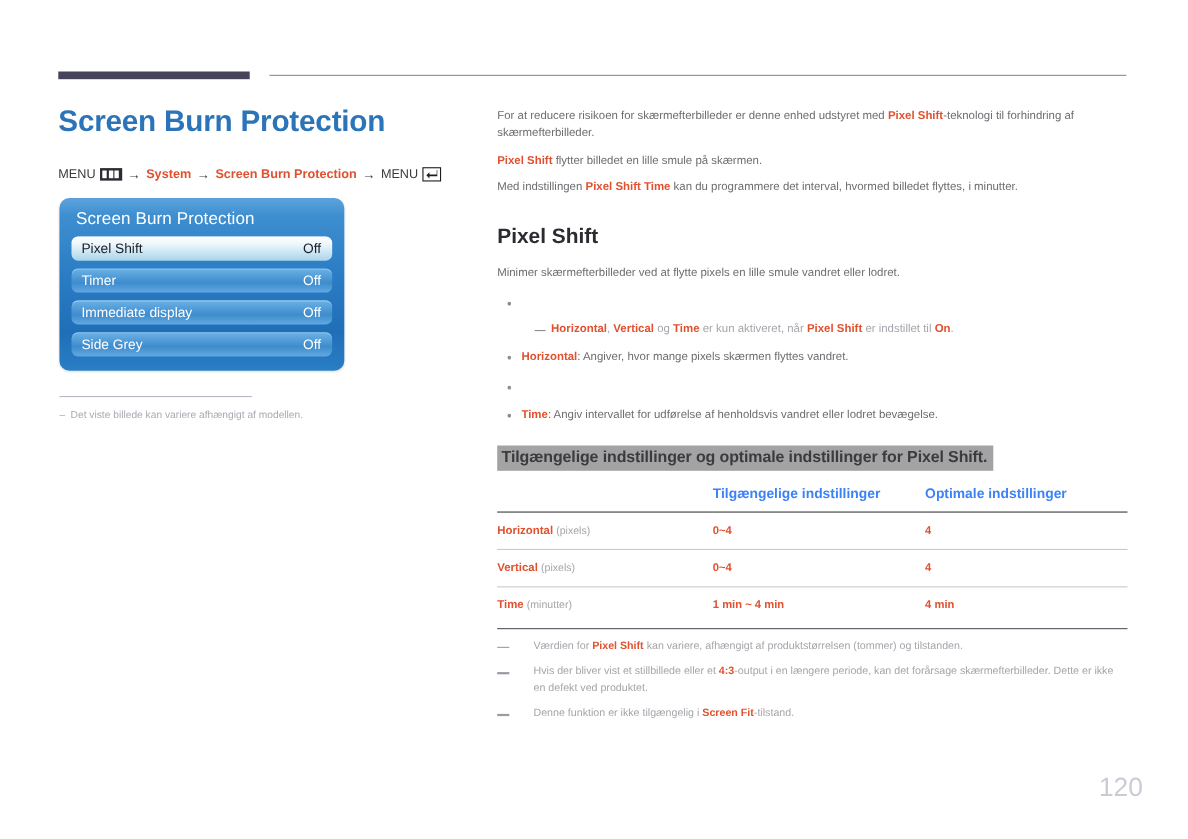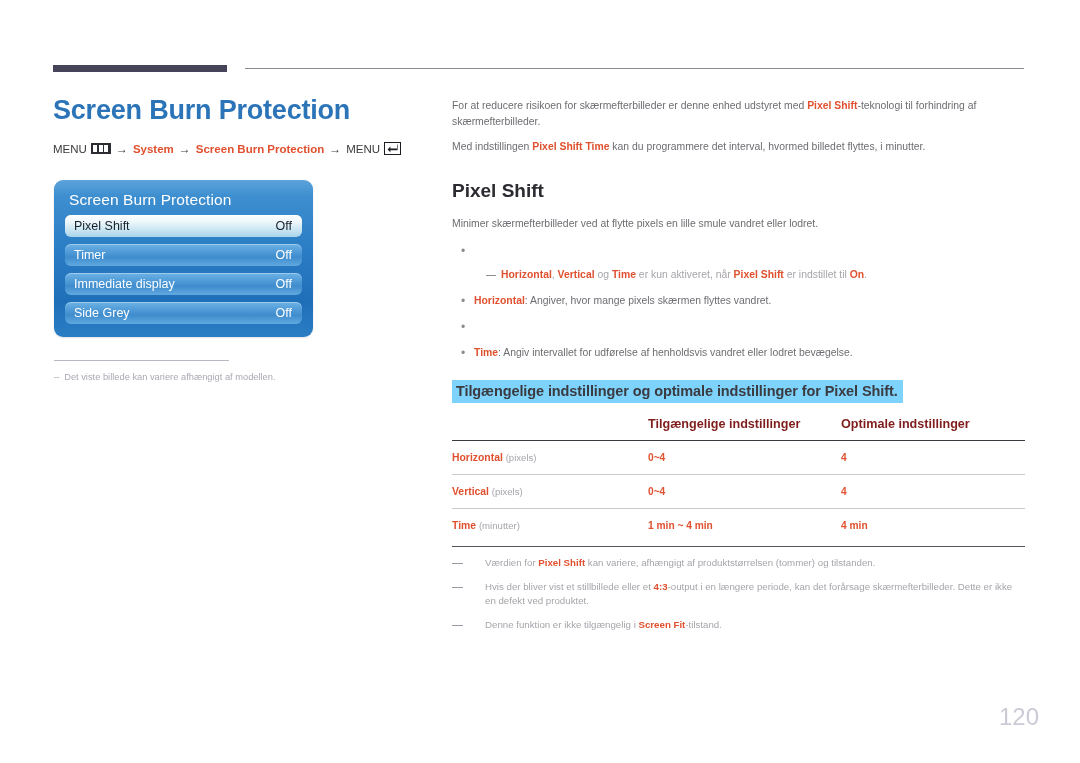--- a/index.html
+++ b/index.html
@@ -23,21 +23,21 @@
 
   
   .left-col { position:absolute; left:53px; top:96px; width:370px; }
 
   .page-title {
     font-size:27px; font-weight:bold; color:#2b74b8;
     letter-spacing:-0.2px; line-height:1.1;
   }
 
   .breadcrumb {
-    margin-top:16px;
+    margin-top:26px;
     font-size:11.5px; color:#3b3b3b;
     display:flex; align-items:center; gap:4px; white-space:nowrap;
   }
   .breadcrumb .bc-text { color:#3b3b3b; }
   .breadcrumb .bc-accent { color:#e0512f; font-weight:bold; }
   .breadcrumb .bc-arrow { color:#3b3b3b; font-size:12px; padding:0 1px; }
 
   .icon-menu {
     display:inline-flex; align-items:center; justify-content:center;
     gap:1.5px; width:20px; height:11px;
@@ -131,38 +131,38 @@
   }
   .sub .sdash {
     flex:0 0 10px; height:1px; margin-top:8px;
     background:#8c8c92;
   }
   .sub .stext { color:#a5a5ab; }
 
   
   .banner {
     display:inline-block;
-    background:#7dd3fc;
+    background:#a3a3a3;
     color:#3a3a40;
     font-size:14.5px; font-weight:bold;
     padding:3px 5px 4px 4px;
     margin:8px 0 8px 0;
     letter-spacing:-0.1px;
   }
 
   
   table.spec {
     width:573px; border-collapse:collapse; margin-top:6px;
     table-layout:fixed;
   }
   table.spec col.c0 { width:196px; }
   table.spec col.c1 { width:193px; }
   table.spec col.c2 { width:184px; }
   table.spec th {
-    font-size:12.6px; font-weight:bold; color:#7f1d1d;
+    font-size:12.6px; font-weight:bold; color:#3b82f6;
     text-align:left; padding:0 0 9px 0; vertical-align:bottom;
   }
   table.spec thead tr { border-bottom:1.6px solid #3a3a40; }
   table.spec td {
     padding:11px 0 11px 0; vertical-align:middle;
     font-size:10.2px;
   }
   table.spec tbody tr { border-bottom:1px solid #c9c9d0; }
   table.spec tbody tr:last-child { border-bottom:none; }
   .cell-label .lbl { color:#e0512f; font-weight:bold; font-size:10.4px; }
@@ -244,20 +244,23 @@
     <span class="dash">–</span>
     <span>Det viste billede kan variere afhængigt af modellen.</span>
   </div>
 
   <div class="right-col">
 
     <div class="para">
       <span>For at reducere risikoen for skærmefterbilleder er denne enhed udstyret med </span><span class="acc">Pixel Shift</span><span>-teknologi til forhindring af skærmefterbilleder.</span>
     </div>
 
+    <div class="para">
+      <span class="acc">Pixel Shift</span><span> flytter billedet en lille smule på skærmen.</span>
+    </div>
 
     <div class="para">
       <span>Med indstillingen </span><span class="acc">Pixel Shift Time</span><span> kan du programmere det interval, hvormed billedet flyttes, i minutter.</span>
     </div>
 
     <div class="sec-title">Pixel Shift</div>
 
     <div class="lead">Minimer skærmefterbilleder ved at flytte pixels en lille smule vandret eller lodret.</div>
 
     

